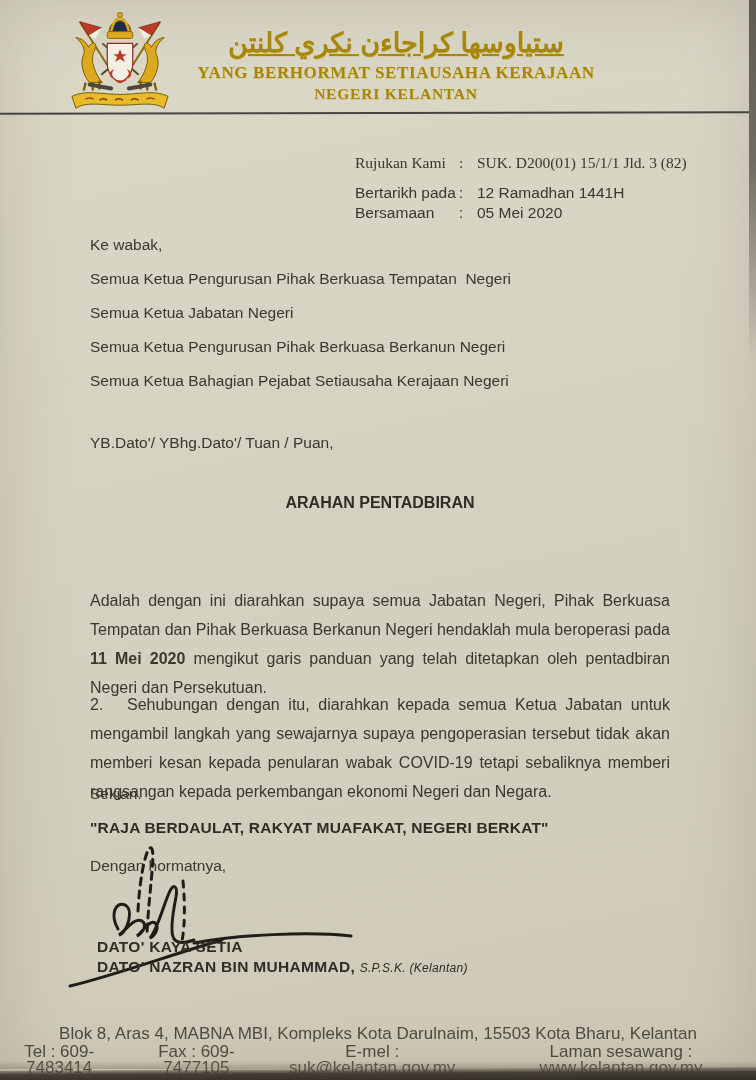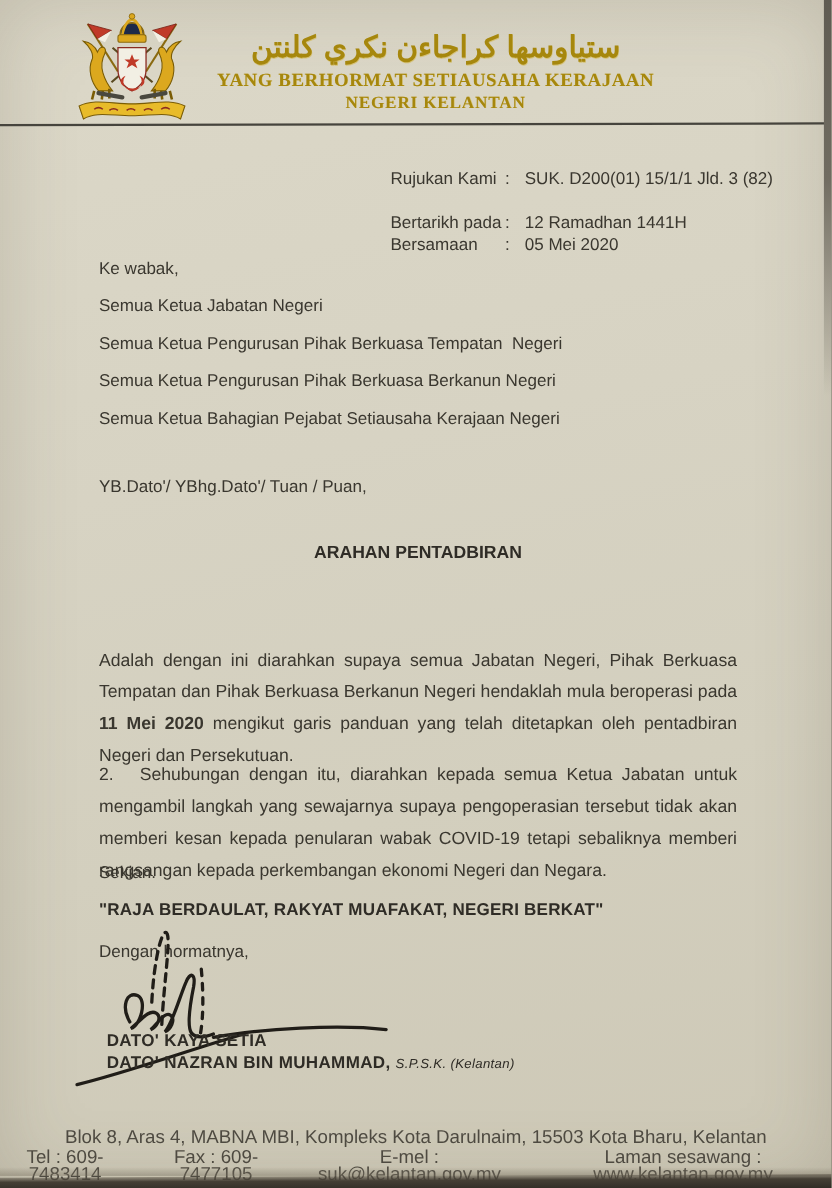--- a/index.html
+++ b/index.html
@@ -26,35 +26,35 @@
     position:absolute;left:0;bottom:11px;width:756px;height:8px;
     background:linear-gradient(180deg,rgba(120,112,95,0) 0%,rgba(120,112,95,0.45) 100%);
   }
   
   .crest{position:absolute;left:56px;top:10px;width:128px;height:106px;}
   .head-text{
     position:absolute;left:178px;top:26px;width:436px;
     text-align:center;color:#a6870d;
   }
   .jawi{font-size:27px;line-height:34px;font-weight:bold;
-        text-shadow:0.5px 0.5px 0 rgba(210,178,60,0.55);}
+        text-shadow:0.5px 0.5px 0 rgba(210,178,60,0.55);text-decoration:underline;}
   .org1{font-size:17px;font-weight:bold;letter-spacing:0.6px;margin-top:3px;
         font-family:"Liberation Serif", serif;
         text-shadow:0.5px 0.5px 0 rgba(214,184,66,0.6);}
   .org2{font-size:15.5px;font-weight:bold;letter-spacing:0.8px;margin-top:2px;
         font-family:"Liberation Serif", serif;
         text-shadow:0.5px 0.5px 0 rgba(214,184,66,0.6);}
   .head-rule{
     position:absolute;left:0;top:112px;width:750px;height:2px;
     background:#46443d;transform:rotate(-0.12deg);
   }
   
   .ref{position:absolute;left:355px;top:153px;font-size:15.5px;color:#3a372f;}
   .ref-row{display:grid;grid-template-columns:104px 18px auto;line-height:20px;}
-  .ref-row.first{margin-bottom:20px;}
+  .ref-row.first{margin-bottom:10px;font-family:Liberation Serif, serif;}
   
   .addr{position:absolute;left:90px;top:237px;font-size:15.5px;color:#3a372f;}
   .addr div{line-height:16px;margin-bottom:18px;white-space:pre-wrap;}
   .salutation{position:absolute;left:90px;top:434px;font-size:15.5px;color:#3a372f;}
   
   .subject{
     position:absolute;left:90px;top:491px;width:580px;
     text-align:center;font-weight:bold;font-size:16px;line-height:23px;color:#2f2c26;
   }
   
@@ -143,22 +143,22 @@
     </div>
     <div class="ref-row">
       <span>Bersamaan</span>
       <span>:</span>
       <span>05 Mei 2020</span>
     </div>
   </div>
 
   <div class="addr">
     <div>Ke wabak,</div>
+    <div>Semua Ketua Pengurusan Pihak Berkuasa Tempatan  Negeri</div>
     <div>Semua Ketua Jabatan Negeri</div>
-    <div>Semua Ketua Pengurusan Pihak Berkuasa Tempatan  Negeri</div>
     <div>Semua Ketua Pengurusan Pihak Berkuasa Berkanun Negeri</div>
     <div>Semua Ketua Bahagian Pejabat Setiausaha Kerajaan Negeri</div>
   </div>
 
   <div class="salutation">YB.Dato'/ YBhg.Dato'/ Tuan / Puan,</div>
 
   <div class="subject">
     <div>ARAHAN PENTADBIRAN</div>
   </div>
 

